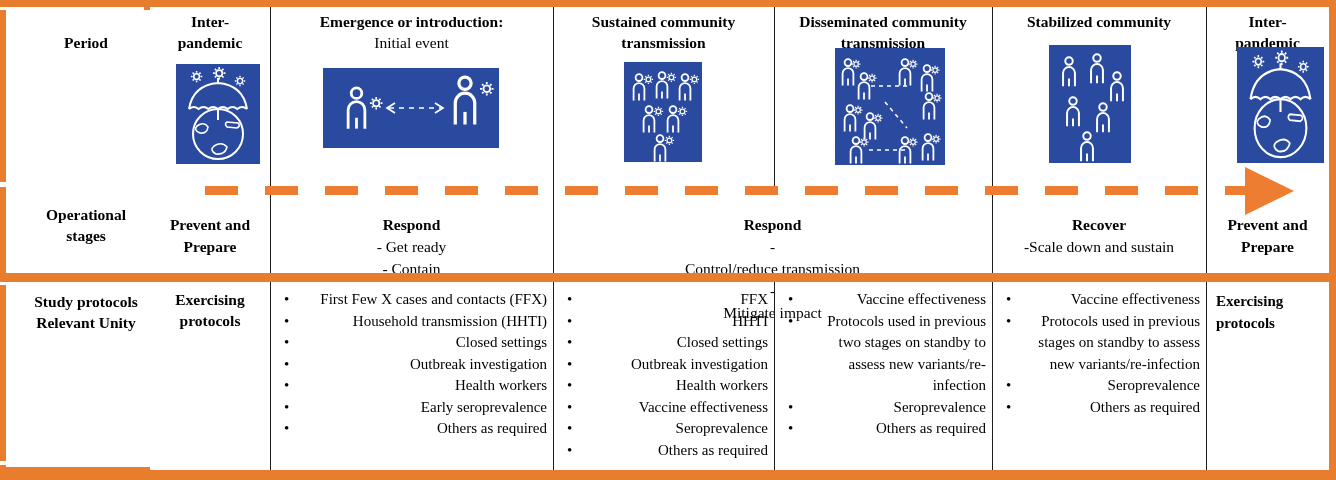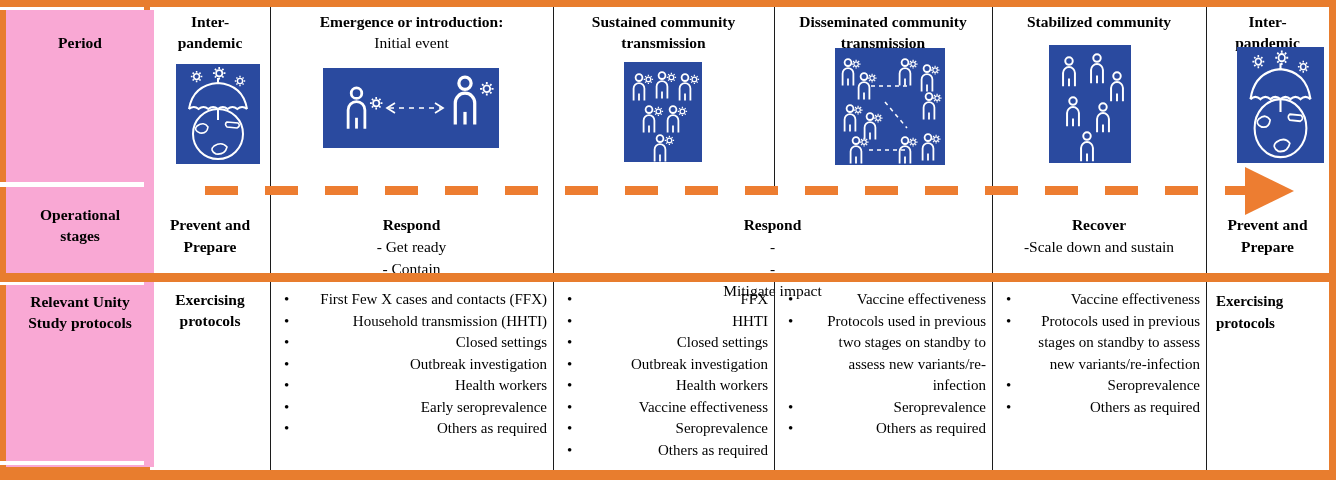--- a/index.html
+++ b/index.html
@@ -1,20 +1,20 @@
 <!DOCTYPE html>
 <html><head>
 <meta charset="utf-8">
 <style>
   html,body{margin:0;padding:0;background:#fff;}
   .canvas{position:relative;width:1336px;height:480px;background:#E87D2E;overflow:hidden;
           font-family:"Liberation Serif","DejaVu Serif",serif;color:#000;}
   .white-main{position:absolute;left:150px;top:7px;width:1179px;height:463px;background:#ffffff;}
   
-  .hcell{position:absolute;left:6px;width:148px;background:#f9a8d4;text-align:center;
+  .hcell{position:absolute;left:6px;width:160px;background:#ffffff;text-align:center;
          font-weight:bold;font-size:15.5px;line-height:21px;}
   .hcell span{display:block;}
   .wgap{position:absolute;left:0;width:144px;background:#ffffff;z-index:2;}
   
   .rule{position:absolute;left:0;top:273px;width:1336px;height:9px;background:#E87D2E;z-index:3;}
   
   .vline{position:absolute;width:1.4px;background:#1c1c1c;z-index:1;}
   
   .pcell{position:absolute;top:7px;height:179px;text-align:center;font-size:15.5px;
          font-weight:bold;line-height:21px;padding-top:4px;box-sizing:border-box;}
@@ -67,22 +67,22 @@
   <div class="hcell" style="top:10px;height:172px;padding-top:22px">
     <span>Period</span>
   </div>
   <div class="wgap" style="top:182px;height:5px"></div>
   <div class="hcell" style="top:187px;height:86px;padding-top:17px">
     <span>Operational</span>
     <span>stages</span>
   </div>
   <div class="wgap" style="top:282px;height:3px"></div>
   <div class="hcell" style="top:285px;height:176px;padding-top:6px">
+    <span>Study protocols</span>
     <span>Relevant Unity</span>
-    <span>Study protocols</span>
   </div>
   <div class="wgap" style="top:461px;height:4px"></div>
 
   <div class="rule"></div>
 
   <div class="vline" style="left:270px;top:7px;height:266px"></div>
   <div class="vline" style="left:553px;top:7px;height:266px"></div>
   <div class="vline" style="left:774px;top:7px;height:179px"></div>
   <div class="vline" style="left:992px;top:7px;height:266px"></div>
   <div class="vline" style="left:1206px;top:7px;height:266px"></div>
@@ -242,20 +242,21 @@
   </div>
   <div class="stage" style="left:270px;width:283px">
     <span class="b">Respond</span>
     <span>- Get ready</span>
     <span>- Contain</span>
   </div>
   <div class="stage" style="left:553px;width:439px">
     <span class="b">Respond</span>
     <span class="dashline">
       <span>-</span>
+      <span>Control/reduce transmission</span>
     </span>
     <span class="dashline">
       <span>-</span>
       <span>Mitigate impact</span>
     </span>
   </div>
   <div class="stage" style="left:992px;width:214px">
     <span class="b">Recover</span>
     <span>-Scale down and sustain</span>
   </div>

